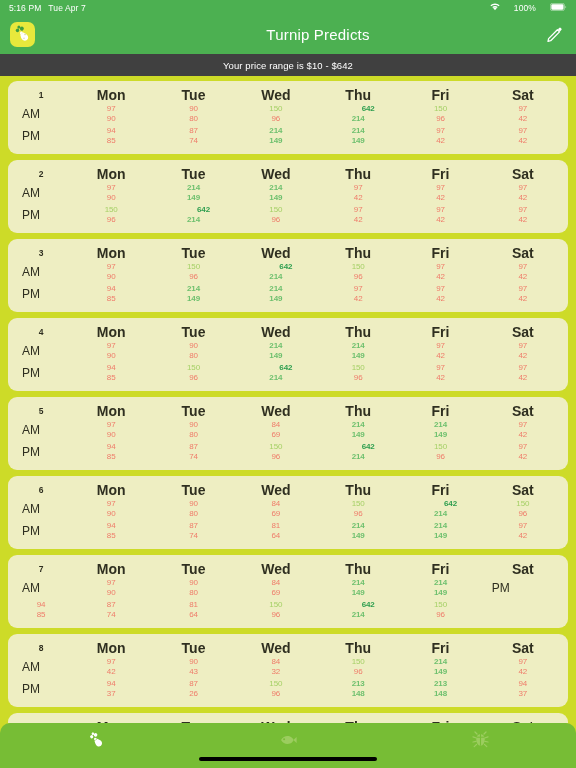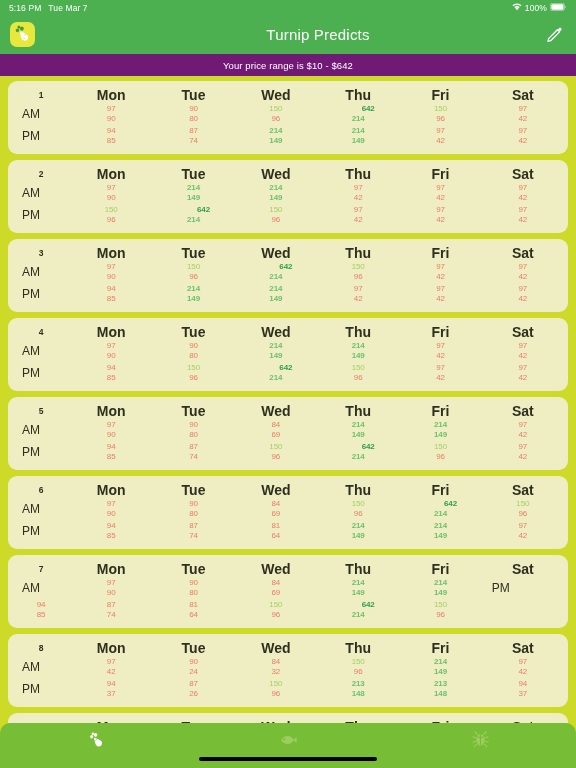--- a/index.html
+++ b/index.html
@@ -25,21 +25,21 @@
     background: #4cb051;
     display: flex;
     align-items: center;
     padding: 0 9px;
     color: #ffffff;
     font-size: 8.5px;
     letter-spacing: 0.1px;
     flex: none;
   }
   .status-left { display: flex; align-items: center; gap: 7px; }
-  .status-right { margin-left: auto; display: flex; align-items: center; gap: 3px; }
+  .status-right { margin-left: auto; display: flex; align-items: center; gap: 14px; }
   .wifi-ico { display: block; }
   .batt-pct { font-size: 8.5px; }
   .batt-ico { display: block; }
 
   
   .nav-bar {
     height: 39px;
     background: #4cb051;
     display: flex;
     align-items: center;
@@ -69,21 +69,21 @@
   .edit-btn {
     margin-left: auto;
     width: 24px; height: 24px;
     display: flex; align-items: center; justify-content: center;
     z-index: 2;
   }
 
   
   .range-banner {
     height: 22px;
-    background: #701a75;
+    background: #404040;
     display: flex;
     align-items: center;
     justify-content: center;
     color: #ffffff;
     font-size: 9.5px;
     letter-spacing: 0.1px;
     flex: none;
   }
 
   
@@ -181,21 +181,21 @@
   }
 </style>
 </head>
 <body>
 
 <div class="screen">
 
   <div class="status-bar">
     <div class="status-left">
       <span>5:16 PM</span>
-      <span>Tue Mar 7</span>
+      <span>Tue Apr 7</span>
     </div>
     <div class="status-right">
       <span class="wifi-ico">
         <svg width="10" height="8" viewBox="0 0 10 8">
             <path d="M5 7.2 L3.2 5.1 a2.8 2.8 0 0 1 3.6 0 Z" fill="#fff"></path>
             <path d="M5 0.5 a7 7 0 0 0-4.6 1.7 l0.9 1.05 A5.6 5.6 0 0 1 5 2 a5.6 5.6 0 0 1 3.7 1.25 l0.9-1.05 A7 7 0 0 0 5 0.5Z" fill="#fff"></path>
             <path d="M5 3.0 a4.2 4.2 0 0 0-2.7 1 l0.85 1 A2.9 2.9 0 0 1 5 4.3 a2.9 2.9 0 0 1 1.85 0.7 l0.85-1 A4.2 4.2 0 0 0 5 3.0Z" fill="#fff"></path>
           </svg>
       </span>
       <span class="batt-pct">100%</span>
@@ -669,21 +669,21 @@
           <div class="hdr-day">Thu</div>
           <div class="hdr-day">Fri</div>
           <div class="hdr-day">Sat</div>
           <div class="ampm-label">AM</div>
           <div class="cell">
             <span class="val low">97</span>
             <span class="val low">42</span>
           </div>
           <div class="cell">
             <span class="val low">90</span>
-            <span class="val low">24</span>
+            <span class="val low">43</span>
           </div>
           <div class="cell">
             <span class="val low">84</span>
             <span class="val low">32</span>
           </div>
           <div class="cell">
             <span class="val mid">150</span>
             <span class="val low">96</span>
           </div>
           <div class="cell">

